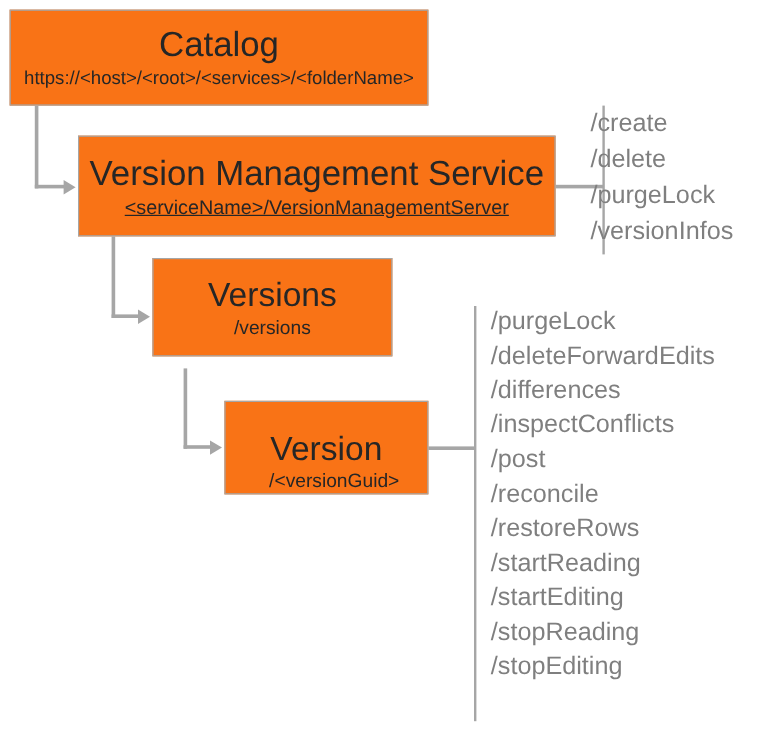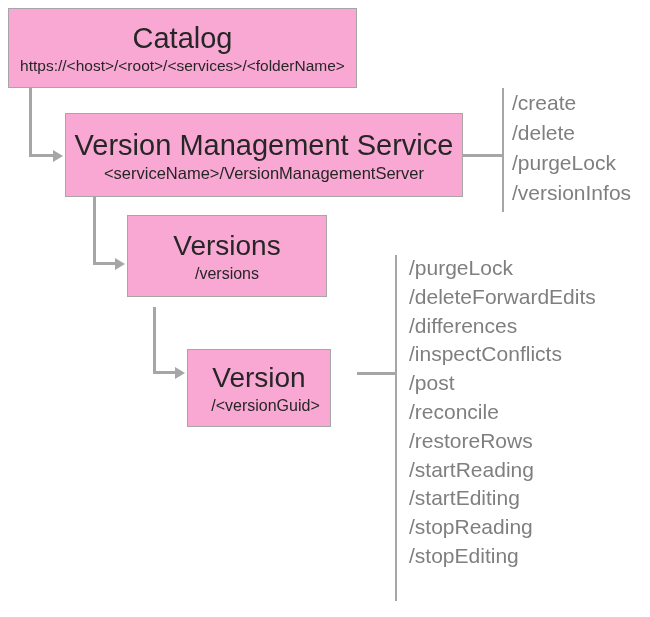--- a/index.html
+++ b/index.html
@@ -10,21 +10,21 @@
   }
   .stage {
     position: relative;
     width: 650px;
     height: 617px;
     background: #ffffff;
     overflow: hidden;
   }
   .node {
     position: absolute;
-    background: #f9a8d4;
+    background: #f97316;
     border: 1.5px solid #a6a6a6;
     box-sizing: border-box;
     display: flex;
     flex-direction: column;
     align-items: center;
     justify-content: center;
     gap: 3px;
     text-align: center;
   }
   .node-title {
@@ -74,47 +74,47 @@
     <div class="node-title">Catalog</div>
     <div class="node-subtitle">https://&lt;host&gt;/&lt;root&gt;/&lt;services&gt;/&lt;folderName&gt;</div>
   </div>
 
   <div class="line-v" style="left:29px; top:88px; width:3px; height:69px;"></div>
   <div class="line-h" style="left:29px; top:154px; width:26px; height:3px;"></div>
   <div class="arrow-right" style="left:53px; top:149.5px;"></div>
 
   <div class="node" style="left:65px; top:113px; width:398px; height:84px;">
     <div class="node-title">Version Management Service</div>
-    <div class="node-subtitle" style="font-size:16.5px;">&lt;serviceName&gt;/VersionManagementServer</div>
+    <div class="node-subtitle" style="font-size:16.5px;text-decoration:underline;">&lt;serviceName&gt;/VersionManagementServer</div>
   </div>
 
   <div class="line-h" style="left:463px; top:154px; width:40px; height:2.5px;"></div>
   <div class="bar-v" style="left:501.5px; top:88px; height:124px;"></div>
 
-  <div class="ops" style="left:512px; top:88px; line-height:30px;">
+  <div class="ops" style="left:492px; top:88px; line-height:30px;">
     <span class="op">/create</span>
     <span class="op">/delete</span>
     <span class="op">/purgeLock</span>
     <span class="op">/versionInfos</span>
   </div>
 
   <div class="line-v" style="left:93px; top:197px; width:3px; height:68px;"></div>
   <div class="line-h" style="left:93px; top:262px; width:24px; height:3px;"></div>
   <div class="arrow-right" style="left:115px; top:257.5px;"></div>
 
   <div class="node" style="left:127px; top:215px; width:200px; height:82px;">
     <div class="node-title sm">Versions</div>
     <div class="node-subtitle" style="font-size:16px;">/versions</div>
   </div>
 
   <div class="line-v" style="left:153px; top:307px; width:3px; height:67px;"></div>
   <div class="line-h" style="left:153px; top:371px; width:24px; height:3px;"></div>
   <div class="arrow-right" style="left:175px; top:366.5px;"></div>
 
-  <div class="node" style="left:187px; top:349px; width:144px; height:78px;">
+  <div class="node" style="left:187px; top:334px; width:170px; height:78px;justify-content:flex-end;">
     <div class="node-title sm">Version</div>
     <div class="node-subtitle" style="font-size:16px;margin-left:13px;">/&lt;versionGuid&gt;</div>
   </div>
 
   <div class="line-h" style="left:357px; top:372px; width:39px; height:2.5px;"></div>
   <div class="bar-v" style="left:394.5px; top:255px; height:346px;"></div>
 
   <div class="ops" style="left:409px; top:254px; line-height:28.8px;">
     <span class="op">/purgeLock</span>
     <span class="op">/deleteForwardEdits</span>

